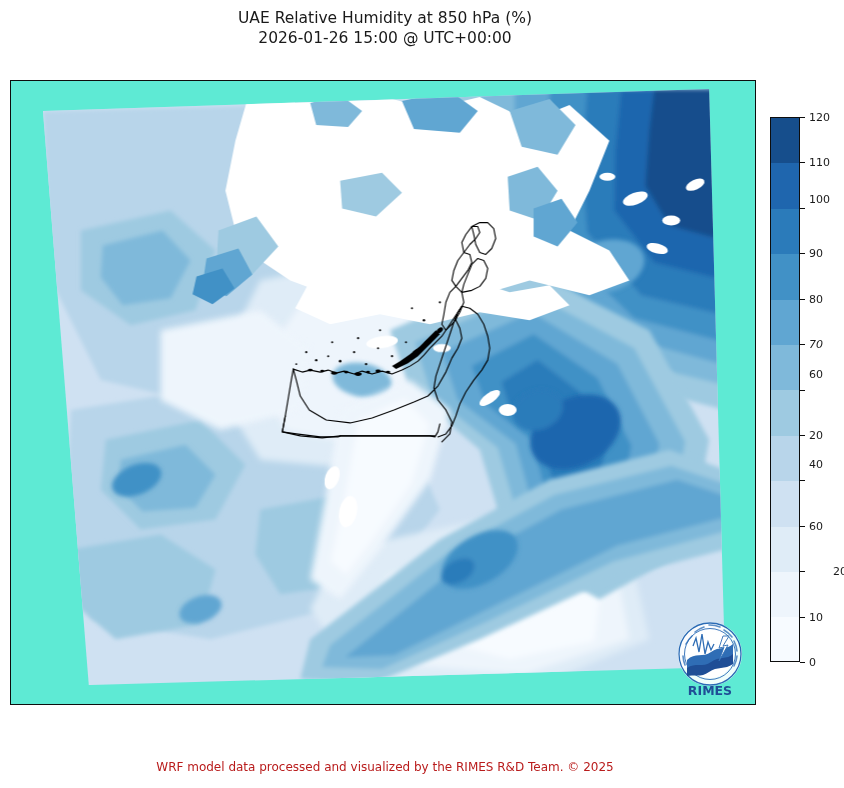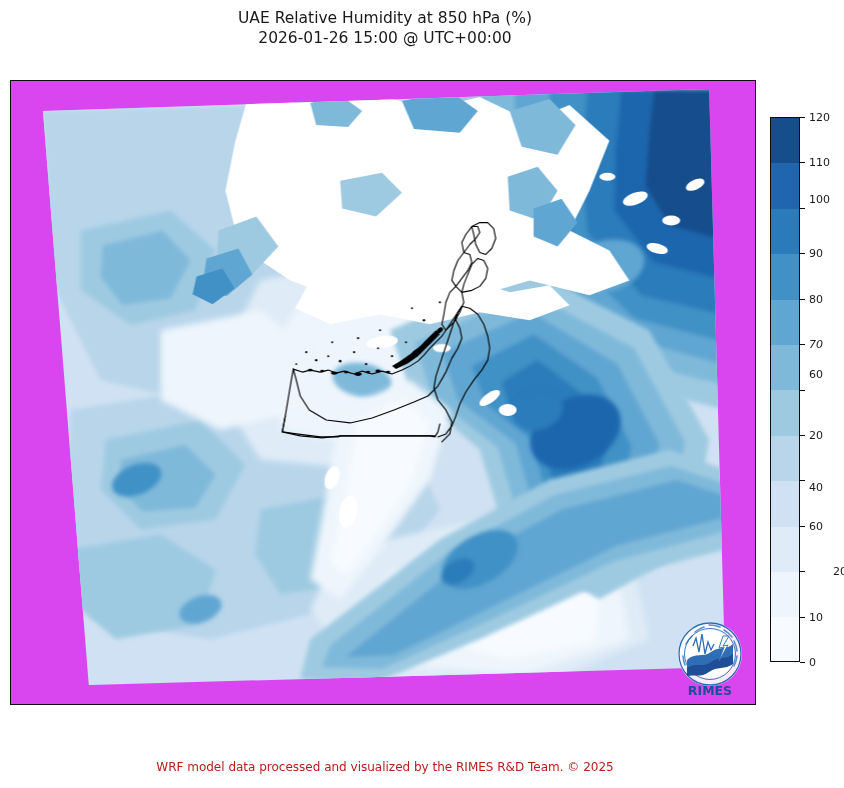--- a/index.html
+++ b/index.html
@@ -40,21 +40,21 @@
 
   
   #map-axes {
     position: absolute;
     left: 10px;
     top: 80px;
     width: 746px;
     height: 625px;
     border: 1.1px solid #0d0d0d;
     box-sizing: border-box;
-    background: #d946ef;
+    background: #5eead4;
     overflow: hidden;
     text-align: right;
   }
   #map-svg {
     position: absolute;
     left: 0; top: 0;
     width: 100%;
     height: 100%;
     display: block;
   }
@@ -370,21 +370,21 @@
     <div id="colorbar-ticks">
         <div class="cb-tick" style="top: 545px;"></div>
         <div class="cb-label" style="top: 545px;">0</div>
         <div class="cb-tick" style="top: 499.583px;"></div>
         <div class="cb-label" style="top: 499.583px;">10</div>
         <div class="cb-tick" style="top: 454.167px;"></div>
         <div class="cb-label" style="top: 454.167px; margin-left: 24px;">20</div>
         <div class="cb-tick" style="top: 408.75px;"></div>
         <div class="cb-label" style="top: 408.75px;">60</div>
         <div class="cb-tick" style="top: 363.333px;"></div>
-        <div class="cb-label" style="top: 370px;">40</div>
+        <div class="cb-label" style="top: 347px;">40</div>
         <div class="cb-tick" style="top: 317.917px;"></div>
         <div class="cb-label" style="top: 317.917px;">20</div>
         <div class="cb-tick" style="top: 272.5px;"></div>
         <div class="cb-label" style="top: 257px;">60</div>
         <div class="cb-tick" style="top: 227.083px;"></div>
         <div class="cb-label" style="top: 227.083px; font-style: italic;">70</div>
         <div class="cb-tick" style="top: 181.667px;"></div>
         <div class="cb-label" style="top: 181.667px;">80</div>
         <div class="cb-tick" style="top: 136.25px;"></div>
         <div class="cb-label" style="top: 136.25px;">90</div>

